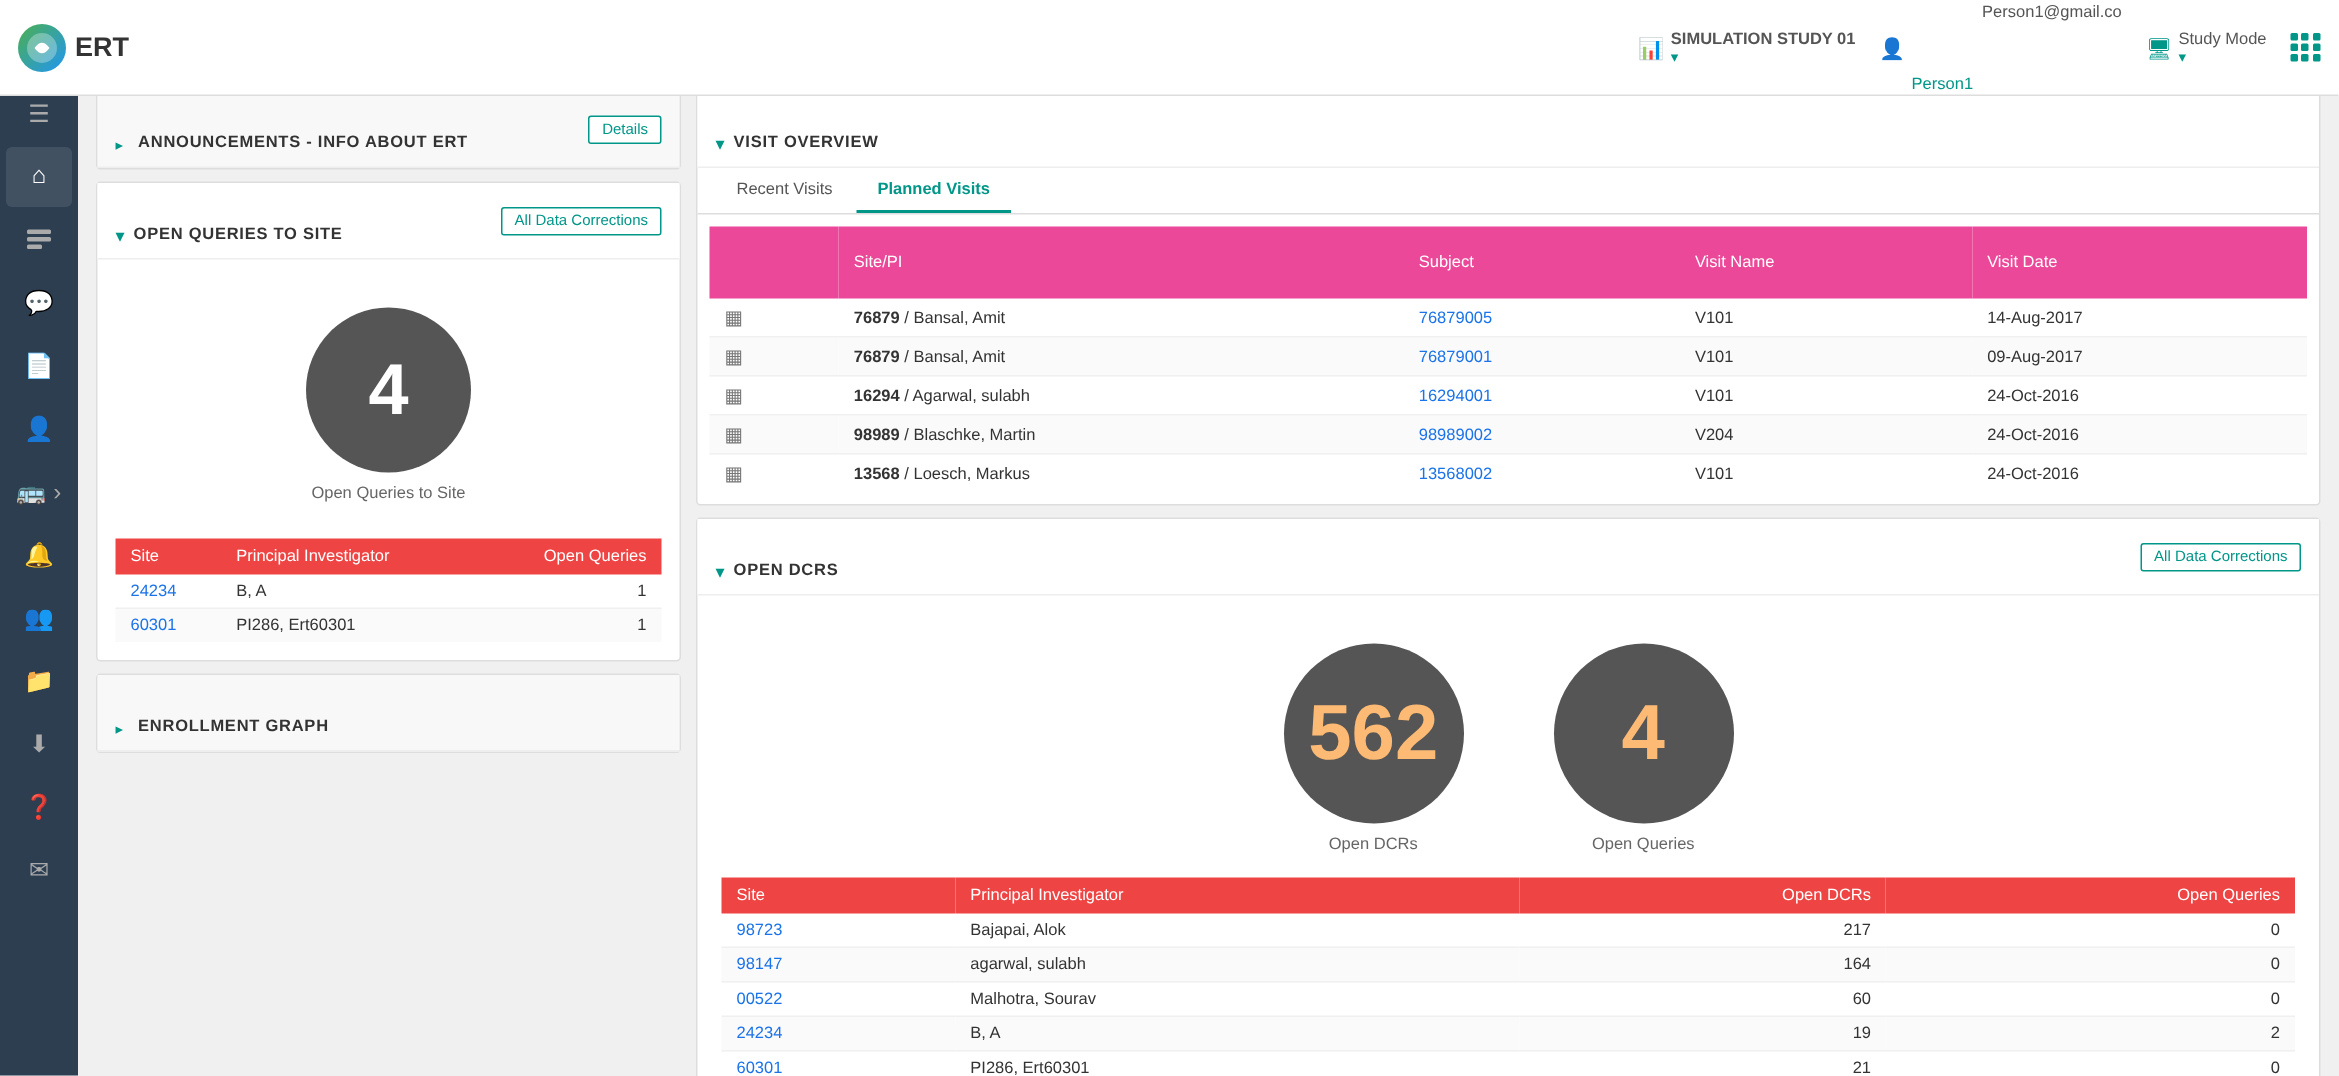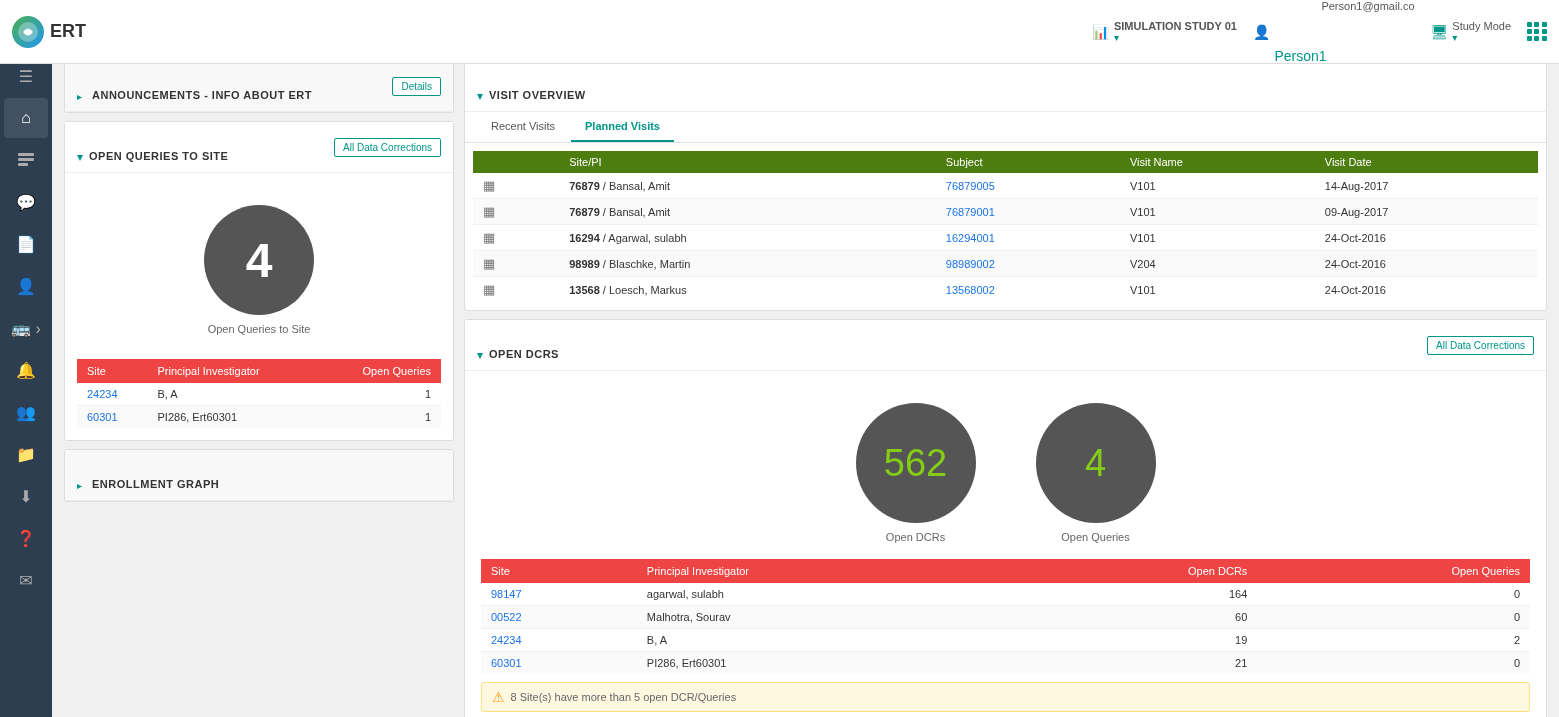--- a/index.html
+++ b/index.html
@@ -92,36 +92,36 @@
     .tabs { display: flex; border-bottom: 1px solid #ddd; padding: 0 12px; }
     .tab {
       padding: 8px 14px; font-size: 11px; cursor: pointer; color: #555;
       border-bottom: 2px solid transparent; margin-right: 2px;
     }
     .tab.active { color: #009688; border-bottom: 2px solid #009688; font-weight: bold; }
     .visit-table-container { padding: 8px; }
 
     .visit-table { width: 100%; border-collapse: collapse; }
     .visit-table th {
-      background: #4d7c0f; color: #fff; font-size: 11px; font-weight: normal;
-      padding: 5px 10px; text-align: left;
+      background: #ec4899; color: #fff; font-size: 11px; font-weight: normal;
+      padding: 18px 10px; text-align: left;
     }
     .visit-table td { padding: 5px 10px; font-size: 11px; border-bottom: 1px solid #f0f0f0; }
     .visit-table tr:last-child td { border-bottom: none; }
     .visit-table tr:nth-child(even) { background: #fafafa; }
     .table-icon { font-size: 13px; color: #777; }
 
     
     .dcrs-panel .panel-body { padding: 16px; }
     .circles-row { display: flex; justify-content: center; gap: 60px; margin: 16px 0; }
     .circle-group { display: flex; flex-direction: column; align-items: center; }
     .dcr-circle {
       width: 120px; height: 120px; border-radius: 50%; background: #555;
       display: flex; align-items: center; justify-content: center;
-      color: #84cc16; font-size: 38px; font-weight: normal; margin-bottom: 8px;
+      color: #fdba74; font-size: 52px; font-weight: bold; margin-bottom: 8px;
     }
     .circle-label2 { font-size: 11px; color: #666; text-align: center; }
 
     .warning-row {
       display: flex; align-items: center; gap: 6px; margin-top: 8px;
       padding: 6px 10px; background: #fff8e1; border: 1px solid #ffe082; border-radius: 3px;
       font-size: 11px; color: #666;
     }
     .warning-icon { color: #ff9800; font-size: 14px; }
     .chevron-right::before { content: '▸'; font-size: 10px; margin-right: 4px; color: #009688; }
@@ -144,21 +144,21 @@
       <span style="font-size:14px; color:#009688;">📊</span>
       <div>
         <div style="font-weight:bold; font-size:11px;">SIMULATION STUDY 01</div>
         <div style="font-size:10px; color:#009688;">▾</div>
       </div>
     </div>
     <div class="topbar-item">
       <span style="font-size:14px; color:#009688;">👤</span>
       <div>
         <div style="font-size:11px;margin-left:47px;">Person1@gmail.co</div>
-        <div style="font-size:14px; color:#009688;margin-top:36px;">Person1</div>
+        <div style="font-size:11px; color:#009688;margin-top:36px;">Person1</div>
       </div>
     </div>
     <div class="topbar-item">
       <span style="font-size:14px; color:#009688;">🖥</span>
       <div>
         <div style="font-size:11px;">Study Mode</div>
         <div style="font-size:10px; color:#009688;">▾</div>
       </div>
     </div>
     <div class="grid-icon">
@@ -355,20 +355,26 @@
           <table class="data-table" style="width:100%;">
             <thead>
               <tr>
                 <th>Site</th>
                 <th>Principal Investigator</th>
                 <th class="right">Open DCRs</th>
                 <th class="right">Open Queries</th>
               </tr>
             </thead>
             <tbody id="dcrs-tbody">
+            <tr>
+    <td><a class="link">98723</a></td>
+    <td>Bajapai, Alok</td>
+    <td class="td-right">217</td>
+    <td class="td-right">0</td>
+  </tr>
                 <tr>
     <td><a class="link">98147</a></td>
     <td>agarwal, sulabh</td>
     <td class="td-right">164</td>
     <td class="td-right">0</td>
   </tr>
                 <tr>
     <td><a class="link">00522</a></td>
     <td>Malhotra, Sourav</td>
     <td class="td-right">60</td>

